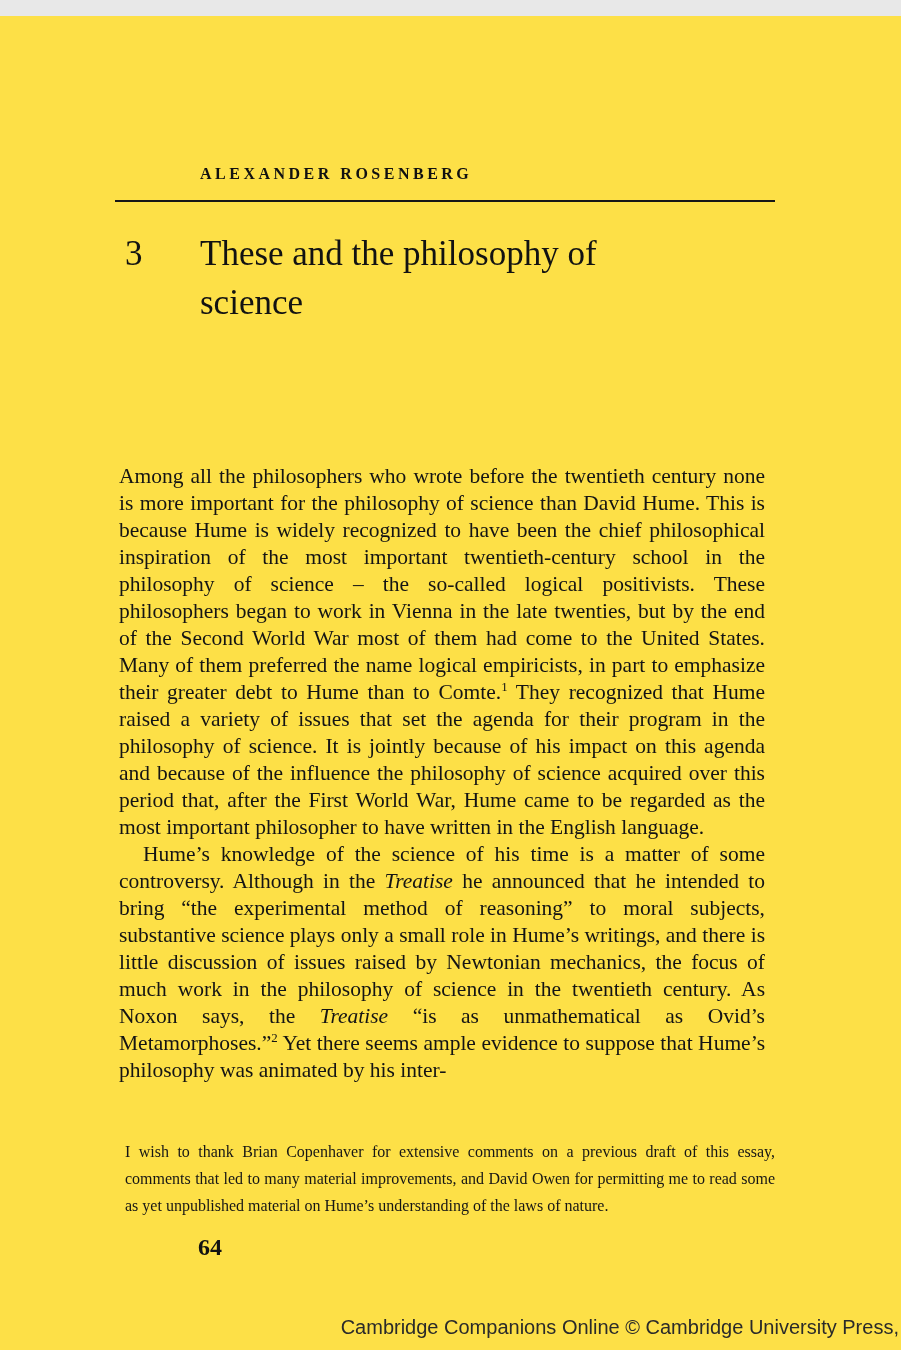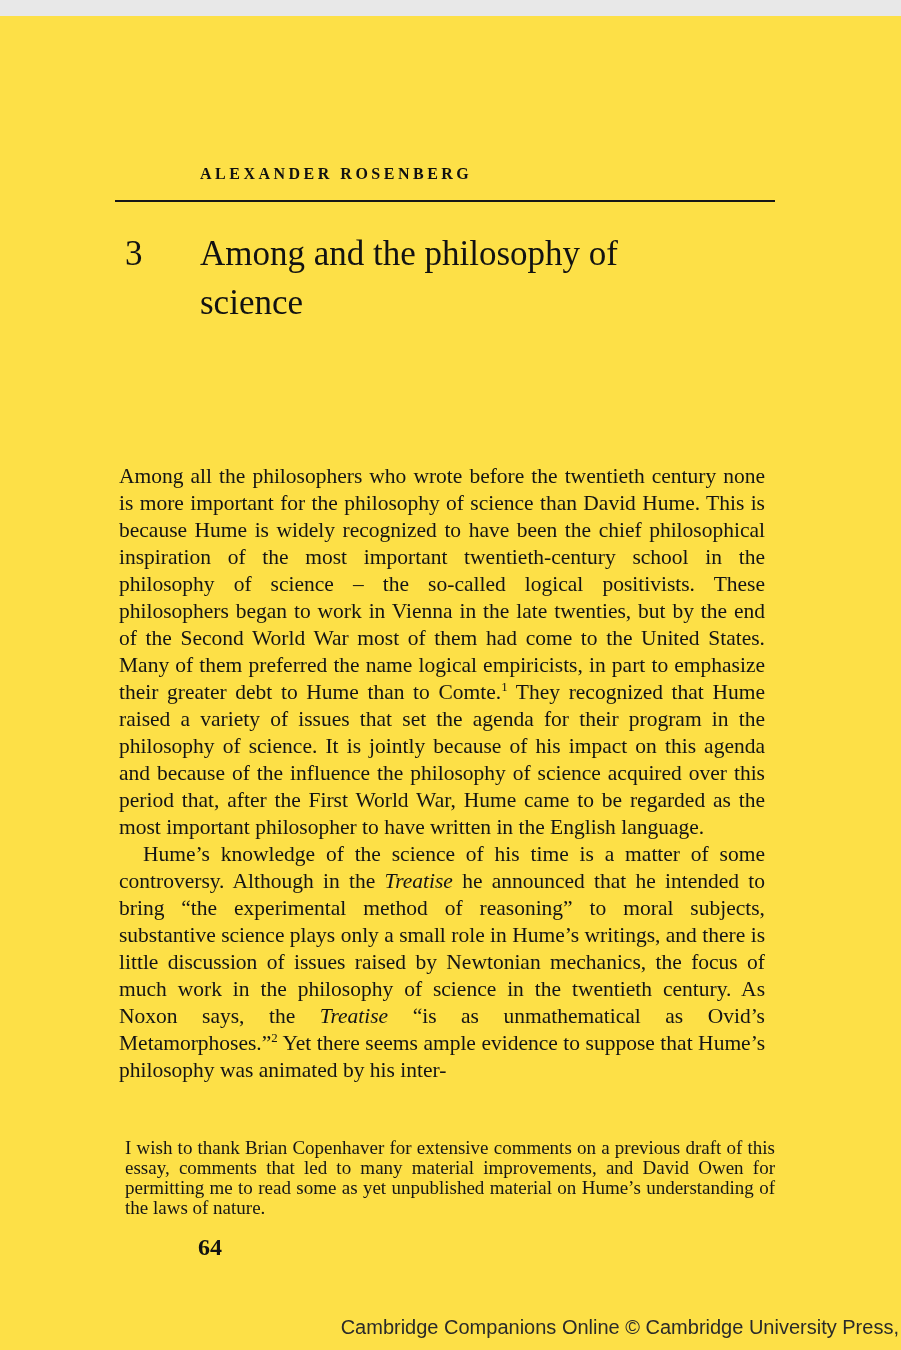--- a/index.html
+++ b/index.html
@@ -75,22 +75,22 @@
   sup {
     font-size: 0.6em;
     line-height: 0;
     vertical-align: super;
   }
   .footnote {
     position: absolute;
     left: 125px;
     top: 1122px;
     width: 650px;
-    font-size: 19px;
-    line-height: 20px;
+    font-size: 16px;
+    line-height: 27px;
     text-align: justify;
     color: #161616;
   }
   .page-number {
     position: absolute;
     left: 198px;
     top: 1218px;
     font-size: 24px;
     color: #121212;
     font-weight: bold;
@@ -110,21 +110,21 @@
 <body>
 
 <div class="page">
 
   <div class="running-head">ALEXANDER ROSENBERG</div>
 
   <div class="head-rule"></div>
 
   <div class="chapter-heading">
     <div class="chapter-number">3</div>
-    <div class="chapter-title">Among and the philosophy of science</div>
+    <div class="chapter-title">These and the philosophy of science</div>
   </div>
 
   <div class="body-text">
     <p><span>Among all the philosophers who wrote before the twentieth century none is more important for the philosophy of science than David Hume. This is because Hume is widely recognized to have been the chief philosophical inspiration of the most important twentieth-century school in the philosophy of science – the so-called logical positivists. These philosophers began to work in Vienna in the late twenties, but by the end of the Second World War most of them had come to the United States. Many of them preferred the name logical empiricists, in part to emphasize their greater debt to Hume than to Comte.</span><sup>1</sup><span> They recognized that Hume raised a variety of issues that set the agenda for their program in the philosophy of science. It is jointly because of his impact on this agenda and because of the influence the philosophy of science acquired over this period that, after the First World War, Hume came to be regarded as the most important philosopher to have written in the English language.</span></p>
     <p class="indented"><span>Hume’s knowledge of the science of his time is a matter of some controversy. Although in the </span><span style="font-style: italic;">Treatise</span><span> he announced that he intended to bring “the experimental method of reasoning” to moral subjects, substantive science plays only a small role in Hume’s writings, and there is little discussion of issues raised by Newtonian mechanics, the focus of much work in the philosophy of science in the twentieth century. As Noxon says, the </span><span style="font-style: italic;">Treatise</span><span> “is as unmathematical as Ovid’s Metamorphoses.”</span><sup>2</sup><span> Yet there seems ample evidence to suppose that Hume’s philosophy was animated by his inter-</span></p>
   </div>
 
   <div class="footnote">I wish to thank Brian Copenhaver for extensive comments on a previous draft of this essay, comments that led to many material improvements, and David Owen for permitting me to read some as yet unpublished material on Hume’s understanding of the laws of nature.</div>
 
   <div class="page-number">64</div>

